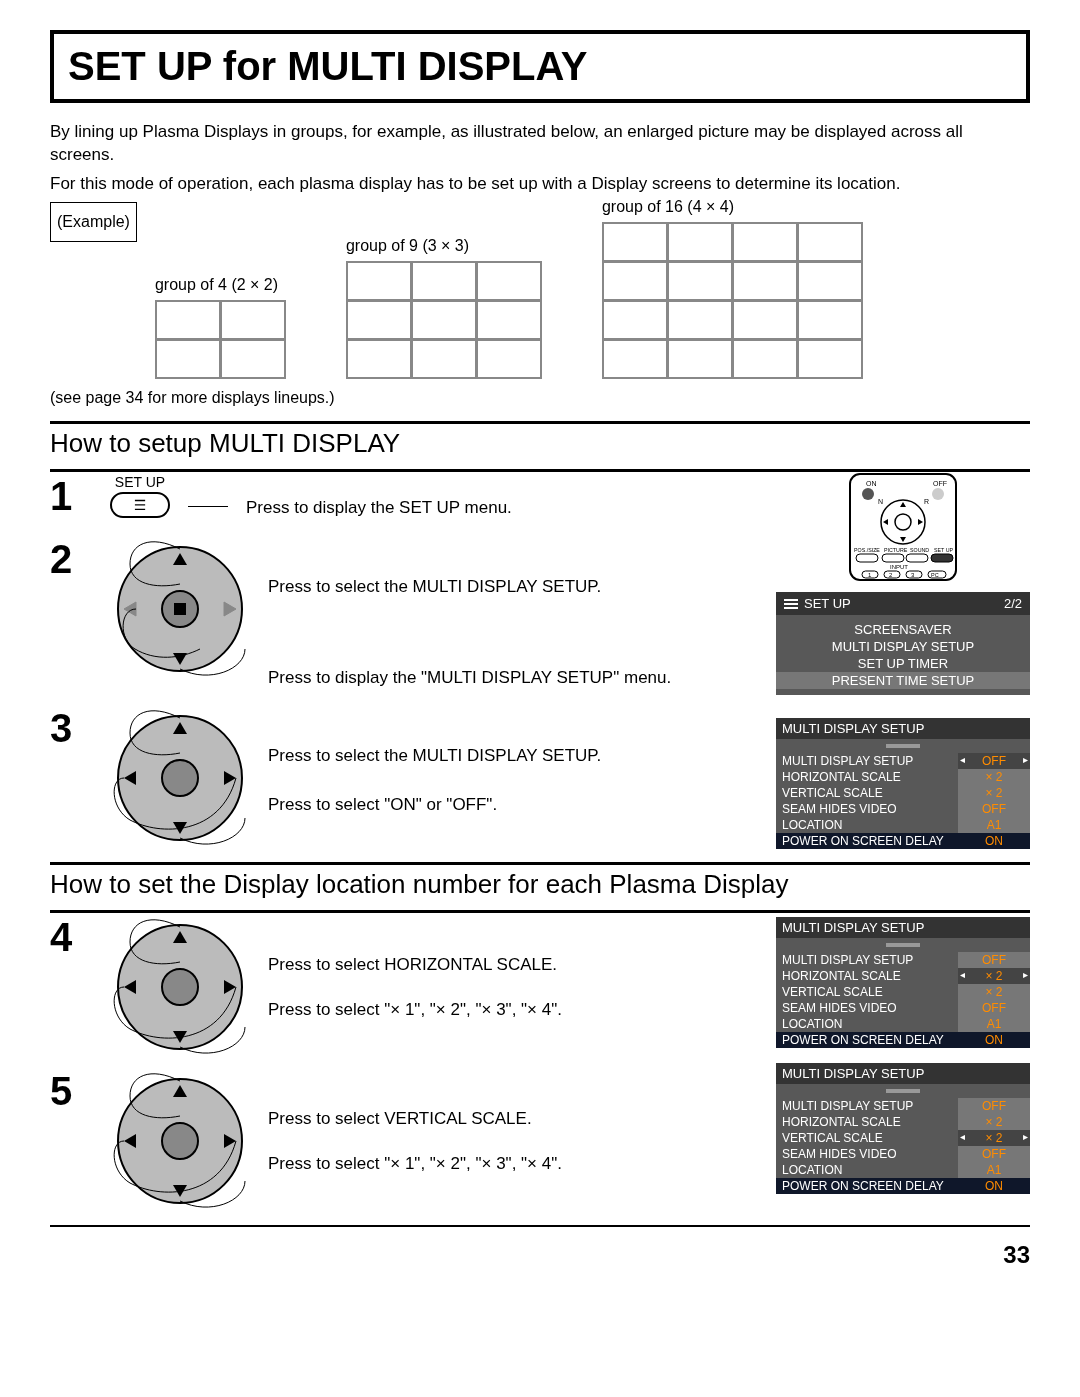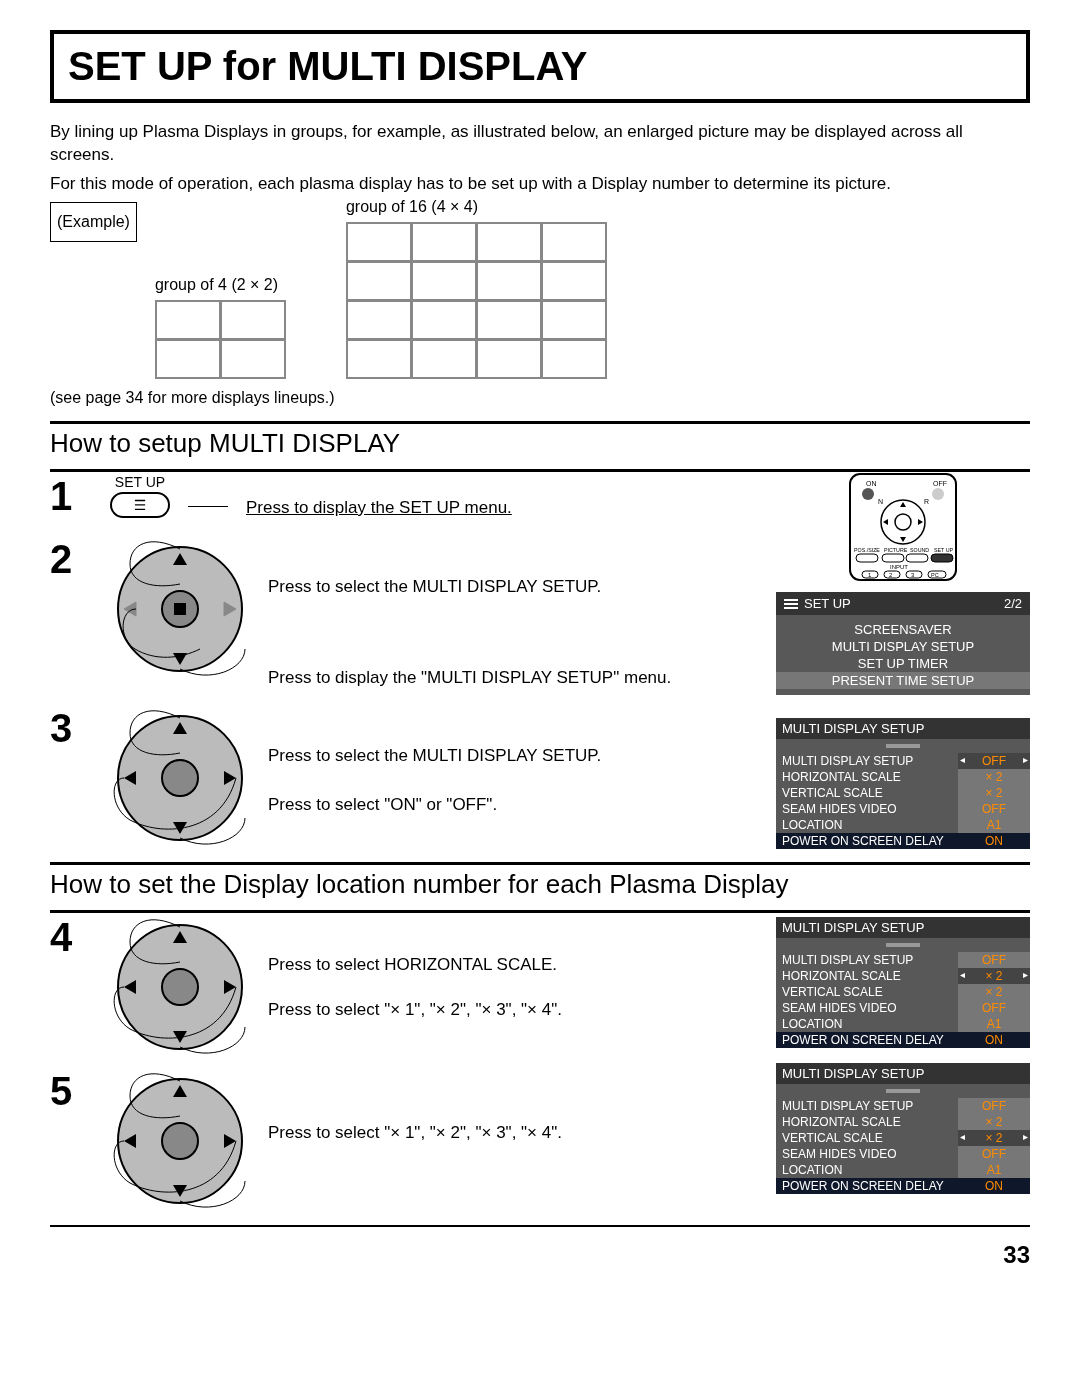--- a/index.html
+++ b/index.html
@@ -69,30 +69,44 @@
   .page-num { text-align:right; font-size:24px; font-weight:bold; margin-top:14px; }
 </style>
 </head>
 <body>
 
 <div class="title-box">
   <h1>SET UP for MULTI DISPLAY</h1>
 </div>
 
 <p class="intro">By lining up Plasma Displays in groups, for example, as illustrated below, an enlarged picture may be displayed across all screens.</p>
-<p class="intro">For this mode of operation, each plasma display has to be set up with a Display number to determine its picture.</p>
+<p class="intro">For this mode of operation, each plasma display has to be set up with a Display screens to determine its location.</p>
 
 <div style="display:flex; align-items:flex-start;">
   <span class="example-label">(Example)</span>
   <div class="groups-row" style="margin-left:10px;align-items:flex-end;">
     <div class="group-col">
       <div class="group-title">group of 4 (2 × 2)</div>
       <div class="grid grid2">
         <div class="cell"></div>
           <div class="cell"></div>
+          <div class="cell"></div>
+          <div class="cell"></div>
+      </div>
+    </div>
+    <div class="group-col">
+      <div class="group-title">group of 9 (3 × 3)</div>
+      <div class="grid grid3">
+        <div class="cell"></div>
+          <div class="cell"></div>
+          <div class="cell"></div>
+        <div class="cell"></div>
+          <div class="cell"></div>
+          <div class="cell"></div>
+        <div class="cell"></div>
           <div class="cell"></div>
           <div class="cell"></div>
       </div>
     </div>
     <div class="group-col">
       <div class="group-title">group of 16 (4 × 4)</div>
       <div class="grid grid4">
         <div class="cell"></div>
           <div class="cell"></div>
           <div class="cell"></div>
@@ -165,21 +179,21 @@
   <div class="step-row">
     <div class="step-num">1</div>
     <div class="step-body">
       <div class="setup-btn-wrap">
         <div class="setup-btn-label">SET UP</div>
         <div class="setup-btn">
             <span style="font-size:14px;">☰</span>
           </div>
       </div>
       <div style="width:40px; border-top:1.5px solid #000; margin-top:30px;"></div>
-      <div class="step-texts" style="margin-top:18px;text-decoration:underline;">
+      <div class="step-texts" style="margin-top:18px;">
         <div class="line">Press to display the SET UP menu.</div>
       </div>
     </div>
   </div>
 
   <div class="right-col" style="top:116px;">
     <div class="osd">
       <div class="osd-header">
           <span><span class="menu-icon"></span><span>SET UP</span></span>
           <span>2/2</span>
@@ -366,20 +380,21 @@
         <rect x="64" y="64" width="12" height="12" fill="#888"></rect>
         <polygon points="70,14 63,26 77,26" fill="#000"></polygon>
         <polygon points="70,126 63,114 77,114" fill="#000"></polygon>
         <polygon points="14,70 26,63 26,77" fill="#000"></polygon>
         <polygon points="126,70 114,63 114,77" fill="#000"></polygon>
         <path d="M 70 10 C 40 -5, 20 5, 20 25 C 20 45, 45 50, 70 45" fill="none" stroke="#000" stroke-width="1"></path>
         <path d="M 70 130 C 100 145, 135 130, 135 110" fill="none" stroke="#000" stroke-width="1"></path>
         <path d="M 14 70 C 0 70, 0 100, 20 112 C 50 128, 110 128, 126 70" fill="none" stroke="#000" stroke-width="1"></path>
       </svg>
       <div class="step-texts">
+        <div class="line">Press to select VERTICAL SCALE.</div>
         <div style="height:14px;"></div>
         <div class="line">Press to select "× 1", "× 2", "× 3", "× 4".</div>
       </div>
     </div>
   </div>
 </div>
 
 <hr class="thin-divider">
 
 <div class="page-num">33</div>

